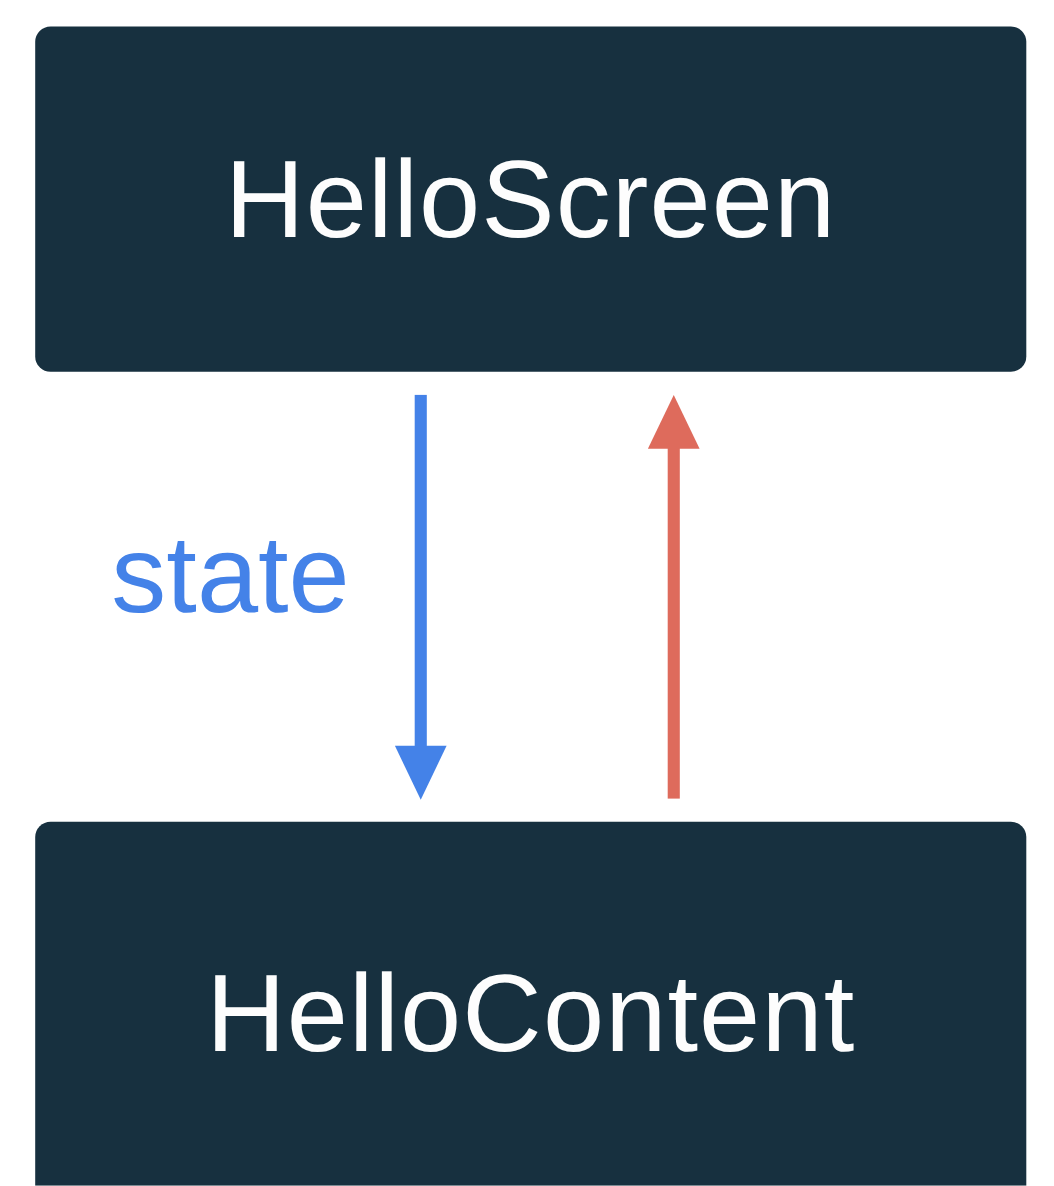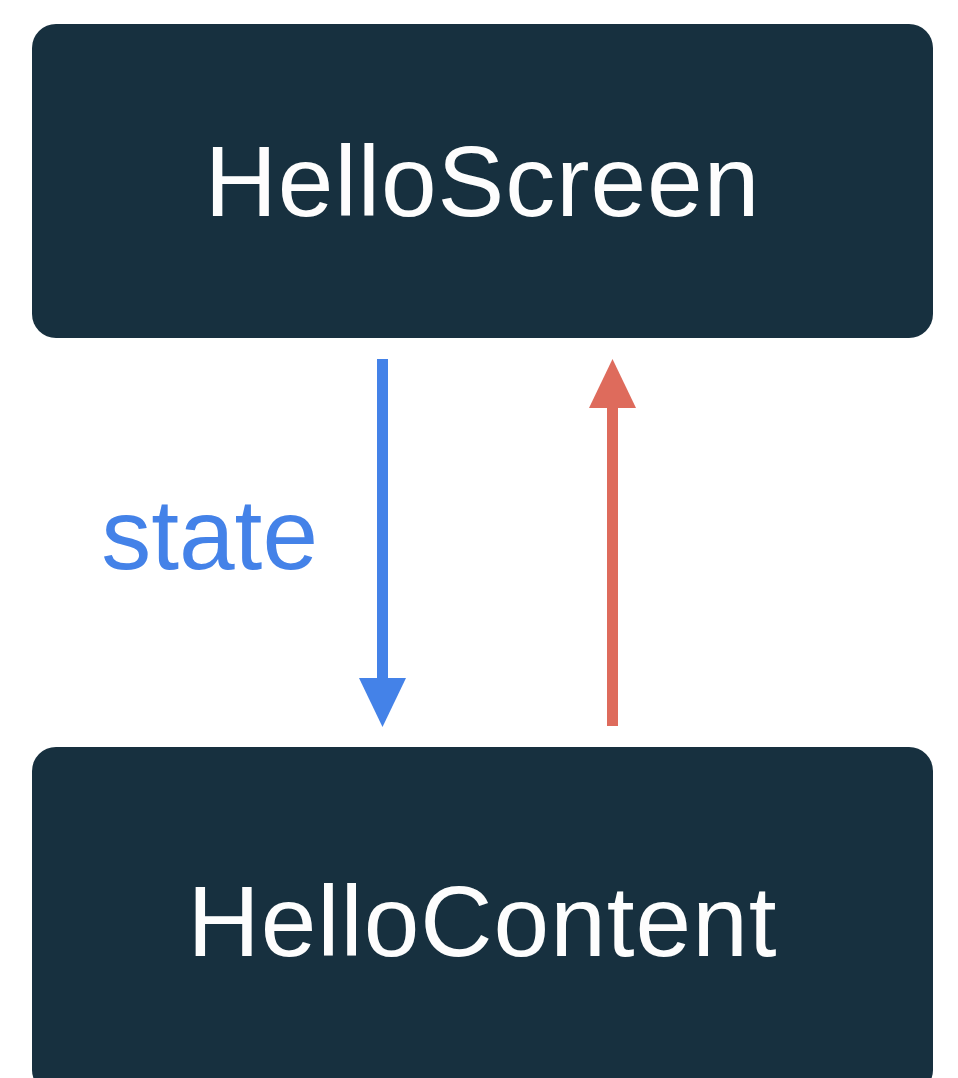--- a/index.html
+++ b/index.html
@@ -13,21 +13,21 @@
     width: 958px;
     height: 1078px;
     background: var(--bg-color, #ffffff);
     overflow: hidden;
   }
   .node {
     position: absolute;
     left: 32px;
     width: 901px;
     background: var(--node-fill, #17303F);
-    border-radius: 24px;
+    border-radius: 14px;
     display: flex;
     align-items: center;
     justify-content: center;
   }
   .node-top    { top: 24px;  height: 314px; }
   .node-bottom { top: 747px; height: 347px; align-items: center; }
   .node-label {
     color: var(--node-text, #FDFDFD);
     font-size: 100px;
     font-weight: 400;
@@ -38,21 +38,21 @@
   .arrow-layer {
     position: absolute;
     left: 0;
     top: 0;
     width: 958px;
     height: 1078px;
     pointer-events: none;
   }
   .edge-label {
     position: absolute;
-    top: 484px;
+    top: 472px;
     font-size: 100px;
     font-weight: 400;
     line-height: 1;
     white-space: nowrap;
     margin-left: 39px;
   }
   .edge-label-state {
     right: 640px;
     color: var(--state-accent, #4482E8);
   }

